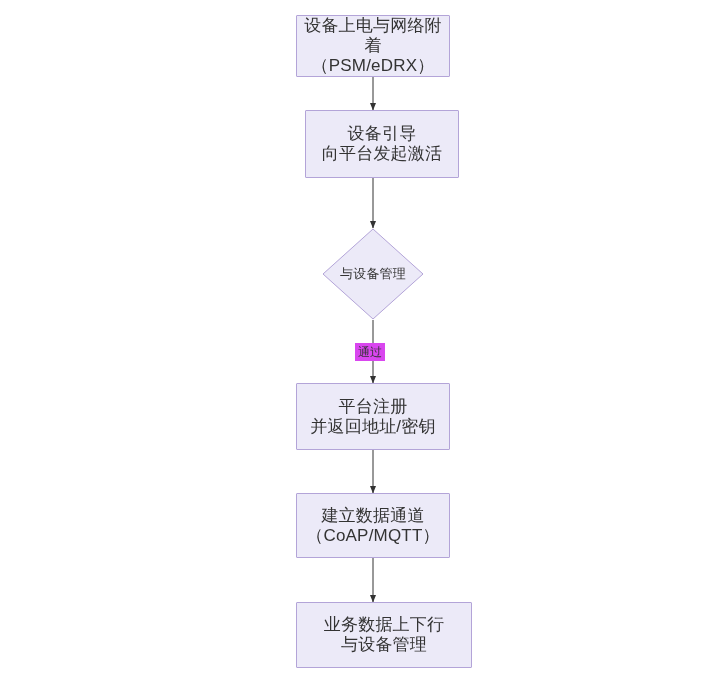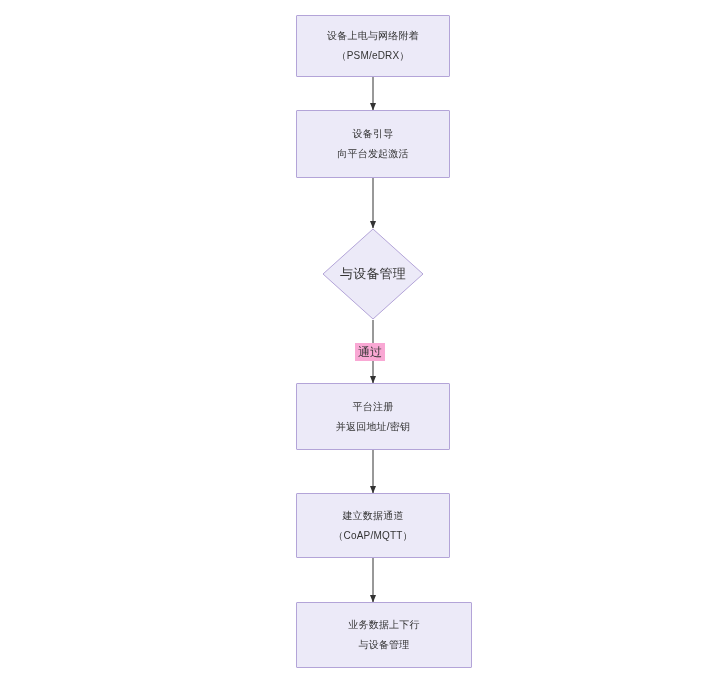--- a/index.html
+++ b/index.html
@@ -41,21 +41,21 @@
     text-align: center;
   }
 
   .node-box {
     background: #ECEAF8;
     border: 1px solid #B3A4D8;
     border-radius: 1px;
   }
 
   .node-label {
-    font-size: 10px;
+    font-size: 17px;
     line-height: 20px;
     color: #333333;
     letter-spacing: 0.2px;
     white-space: pre-line;
     padding: 0 6px;
   }
 
   .node-diamond {
     position: absolute;
   }
@@ -79,21 +79,21 @@
     line-height: 20px;
     color: #333333;
     letter-spacing: 0.2px;
   }
 
   .edge-label {
     position: absolute;
     font-size: 12px;
     line-height: 16px;
     color: #333333;
-    background: #f9a8d4;
+    background: #d946ef;
     padding: 1px 3px;
     white-space: nowrap;
   }
 </style>
 </head>
 <body>
 
 <div id="flow-canvas">
 
   <svg class="edge-layer" width="726" height="700" viewBox="0 0 726 700">
@@ -112,21 +112,21 @@
     <line x1="373" y1="450" x2="373" y2="493" stroke="#333333" stroke-width="1" marker-end="url(#arrowhead)"></line>
 
     <line x1="373" y1="558" x2="373" y2="602" stroke="#333333" stroke-width="1" marker-end="url(#arrowhead)"></line>
   </svg>
 
   <div class="node node-box" style="left:296px; top:15px; width:154px; height:62px;">
     <div class="node-label">设备上电与网络附着
 （PSM/eDRX）</div>
   </div>
 
-  <div class="node node-box" style="left:296px; top:110px; width:154px; height:68px;">
+  <div class="node node-box" style="left:305px; top:110px; width:154px; height:68px;">
     <div class="node-label">设备引导
 向平台发起激活</div>
   </div>
 
   <div class="node-diamond" style="left:322px; top:228px; width:102px; height:92px;">
     <svg class="diamond-shape" width="102" height="92" viewBox="0 0 102 92">
       <polygon points="51,1 101,46 51,91 1,46" fill="#ECEAF8" stroke="#B3A4D8" stroke-width="1"></polygon>
     </svg>
     <div class="diamond-label">与设备管理</div>
   </div>

